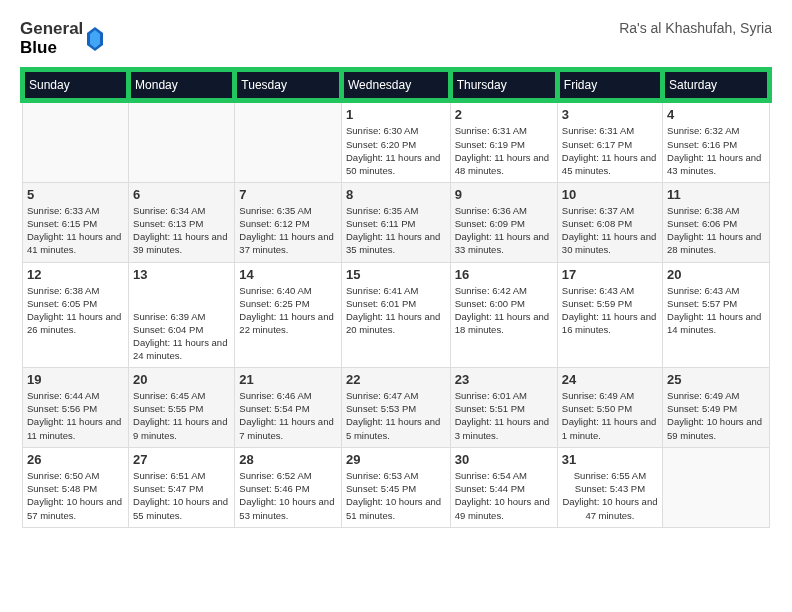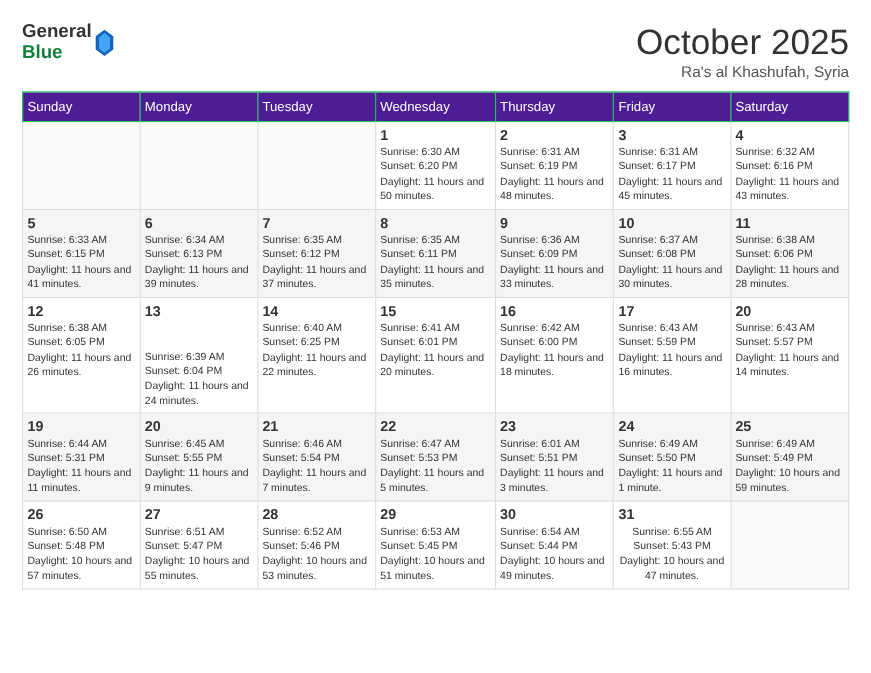--- a/index.html
+++ b/index.html
@@ -21,21 +21,21 @@
       align-items: center;
     }
     .logo-text {
       display: flex;
       flex-direction: column;
       font-size: 17px;
       font-weight: bold;
       line-height: 1.1;
     }
     .logo-general { color: #333; }
-    .logo-blue { color: #15803d; }
+    .logo-blue { color: #000000; }
     .logo-icon {
       width: 20px;
       height: 28px;
       margin-left: 2px;
     }
     .title-block {
       text-align: right;
     }
     .month-title {
       font-size: 32px;
@@ -45,27 +45,27 @@
     .location {
       font-size: 14px;
       color: #555;
     }
     table {
       width: 100%;
       border-collapse: collapse;
       font-size: 10px;
     }
     thead tr th {
-      background-color: #4c1d95;
+      background-color: #0f172a;
       color: white;
       padding: 6px 4px;
       text-align: left;
       font-size: 12px;
       font-weight: normal;
-      border: 1px solid #22c55e;
+      border: 5px solid #22c55e;
     }
     tbody tr td {
       vertical-align: top;
       padding: 4px;
       border: 1px solid #ddd;
       width: 113px;
       min-height: 80px;
       height: 80px;
       background: #fff;
     }
@@ -95,21 +95,20 @@
     <div class="logo-text">
       <span class="logo-general">General</span>
       <span class="logo-blue">Blue</span>
     </div>
     <svg class="logo-icon" viewBox="0 0 20 28" fill="none">
       <path d="M10 2 L18 8 L18 20 L10 26 L2 20 L2 8 Z" fill="#1565c0"></path>
       <path d="M10 5 L15 9 L15 19 L10 23 L5 19 L5 9 Z" fill="#42a5f5"></path>
     </svg>
   </div>
   <div class="title-block">
-    <div class="month-title">October 2025</div>
     <div class="location">Ra's al Khashufah, Syria</div>
   </div>
 </div>
 
 <table>
   <thead>
     <tr>
     <th>Sunday</th>
         <th>Monday</th>
         <th>Tuesday</th>
@@ -234,21 +233,21 @@
           <div class="day-num">20</div>
           <div class="day-info" style="white-space: pre-line;">Sunrise: 6:43 AM
 Sunset: 5:57 PM
 Daylight: 11 hours and 14 minutes.</div>
         </td>
       </tr>
       <tr>
         <td>
           <div class="day-num">19</div>
           <div class="day-info" style="white-space: pre-line;">Sunrise: 6:44 AM
-Sunset: 5:31 PM
+Sunset: 5:56 PM
 Daylight: 11 hours and 11 minutes.</div>
         </td>
         <td>
           <div class="day-num">20</div>
           <div class="day-info" style="white-space: pre-line;">Sunrise: 6:45 AM
 Sunset: 5:55 PM
 Daylight: 11 hours and 9 minutes.</div>
         </td>
         <td>
           <div class="day-num">21</div>

